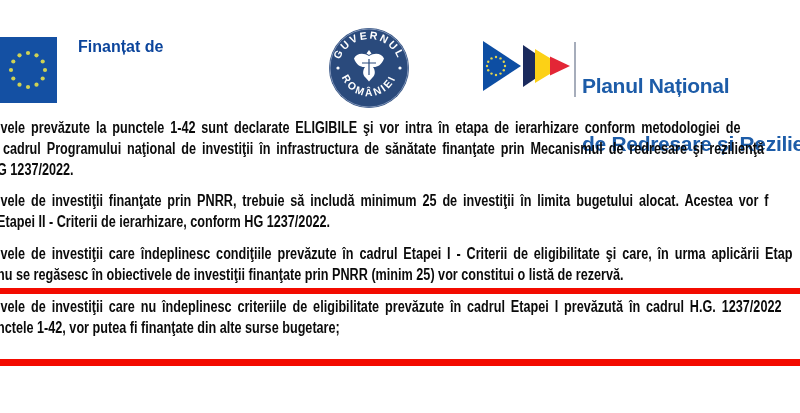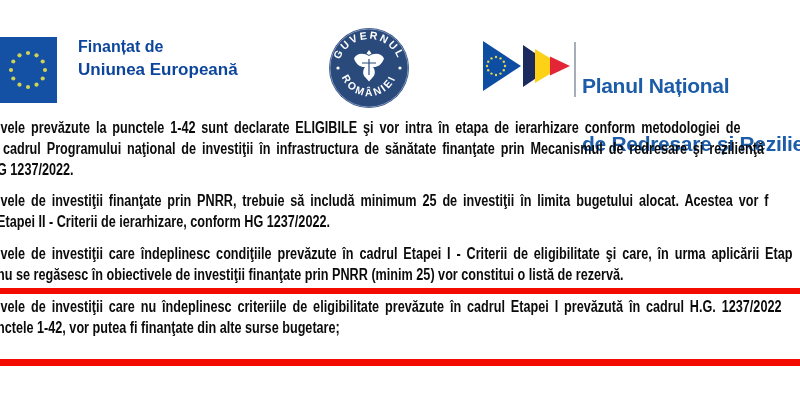--- a/index.html
+++ b/index.html
@@ -56,21 +56,20 @@
         <circle cx="13.3" cy="41.5" r="2.1"></circle>
         <circle cx="11" cy="33" r="2.1"></circle>
         <circle cx="13.3" cy="24.5" r="2.1"></circle>
         <circle cx="19.5" cy="18.3" r="2.1"></circle>
       </g>
     </svg>
   </div>
 
   <div class="eu-textblock">
     <div class="eu-line1">Finanțat de</div>
-    <div class="eu-line2">Uniunea Europeană</div>
   </div>
 
   <div class="gov-seal-wrap">
     <svg width="84" height="84" viewBox="0 0 84 84">
       <circle cx="42" cy="42" r="40" fill="#2a4a7c"></circle>
       <circle cx="42" cy="42" r="39" fill="none" stroke="#7e93b7" stroke-width="1"></circle>
       <defs>
         <path id="arcTop" d="M 11,44 A 31,31 0 0 1 73,44" fill="none"></path>
         <path id="arcBot" d="M 13,41 A 29,29 0 0 0 71,41" fill="none"></path>
       </defs>

